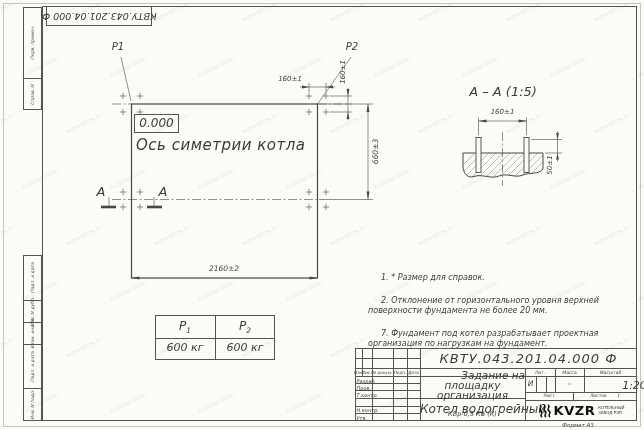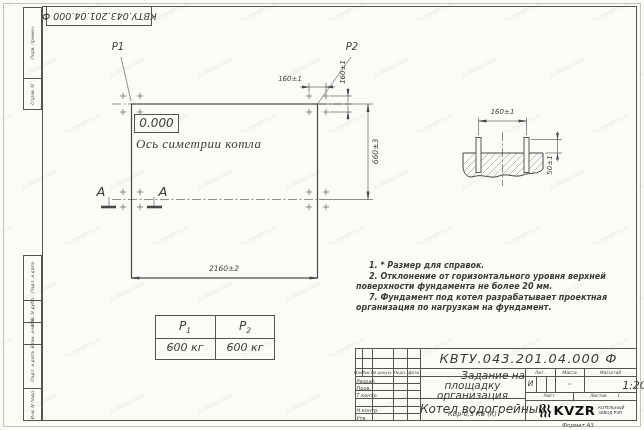--- a/index.html
+++ b/index.html
@@ -19,21 +19,21 @@
       white-space:nowrap;font-style:normal;pointer-events:none;}
   svg{position:absolute;left:0;top:0;}
   svg line,svg rect,svg path,svg polyline{stroke:#47474a;fill:none;}
   .med{stroke-width:1.2px;}
   .thin{stroke-width:0.6px;}
   .cl{stroke-width:0.6px;stroke-dasharray:9 2.5 2 2.5;}
   .thick{stroke-width:2.6px;}
   .arr{fill:#47474a;stroke:none;}
   .hatch line{stroke:#8d8d86;stroke-width:0.55px;}
   sub{font-size:62%;}
-  .notes p{margin:0;text-indent:13px;font-weight:bold;}
+  .notes p{margin:12px;text-indent:13px;}
 </style>
 </head>
 <body>
 
 <div class="sheet">
 
   <div id="wm-layer" class="abs" style="left:0;top:0;width:644px;height:430px;">
       <span class="wm" style="left: -24px; top: 8px;">kvzavod-nv.kz</span>
       <span class="wm" style="left: 64px; top: 8px;">kvzavod-nv.kz</span>
       <span class="wm" style="left: 152px; top: 8px;">kvzavod-nv.kz</span>
@@ -243,25 +243,26 @@
   <div class="txt ctr" style="left:106px;top:41px;width:24px;font-size:10px;">P1</div>
   <div class="txt ctr" style="left:340px;top:41px;width:24px;font-size:10px;">P2</div>
 
   <div class="txt ctr" style="left:274px;top:75px;width:32px;font-size:7px;">160±1</div>
   <div class="txt ctr rot90" style="left:327px;top:68px;width:32px;font-size:7px;">160±1</div>
   <div class="txt ctr rot90" style="left:355px;top:147px;width:40px;font-size:7.5px;">660±3</div>
   <div class="txt ctr" style="left:181px;top:264px;width:86px;font-size:7.5px;">2160±2</div>
 
   <div class="box" style="left:134px;top:114px;width:45px;height:19px;border-width:0.8px;"></div>
   <div class="txt ctr" style="left:134px;top:116px;width:45px;font-size:12px;">0.000</div>
-  <div class="txt" style="left:136px;top:136px;font-size:13px;letter-spacing:0.5px;font-family:Liberation Serif, serif;">Ось симетрии котла</div>
+  <div class="txt" style="left:136px;top:136px;font-size:15px;letter-spacing:0.5px;">Ось симетрии котла</div>
 
   <div class="txt ctr" style="left:93px;top:184px;width:16px;font-size:13px;">А</div>
   <div class="txt ctr" style="left:155px;top:184px;width:16px;font-size:13px;">А</div>
 
+  <div class="txt ctr" style="left:453px;top:84px;width:100px;font-size:13px;">А – А (1:5)</div>
   <div class="txt ctr" style="left:478px;top:108px;width:49px;font-size:7px;">160±1</div>
   <div class="txt ctr rot90" style="left:530px;top:161px;width:40px;font-size:7px;">50±1</div>
 
   <div class="box" style="left:155px;top:315px;width:120px;height:45px;"></div>
   <div class="vl" style="left:215px;top:315px;height:45px;"></div>
   <div class="hl" style="left:155px;top:338px;width:120px;"></div>
   <div class="txt ctr" style="left:155px;top:319px;width:60px;font-size:12px;"><span>P</span><sub>1</sub></div>
   <div class="txt ctr" style="left:215px;top:319px;width:60px;font-size:12px;"><span>P</span><sub>2</sub></div>
   <div class="txt ctr" style="left:155px;top:341px;width:60px;font-size:11px;">600 кг</div>
   <div class="txt ctr" style="left:215px;top:341px;width:60px;font-size:11px;">600 кг</div>

